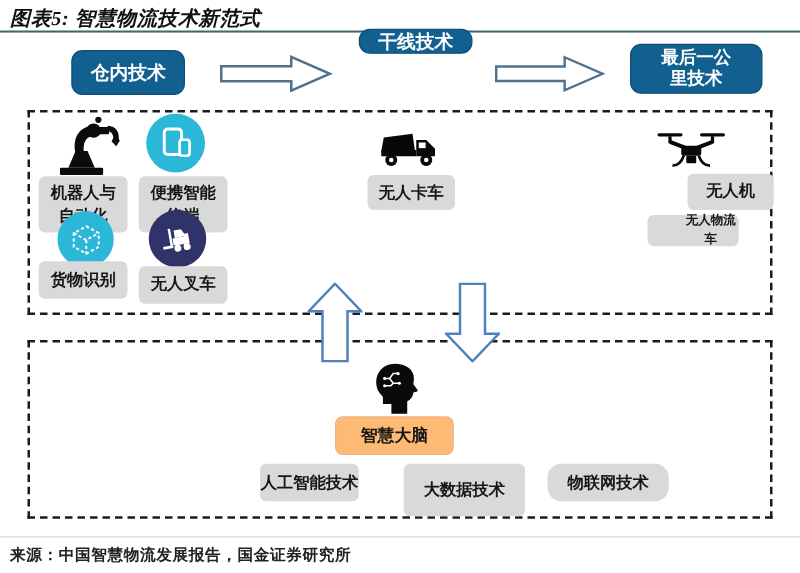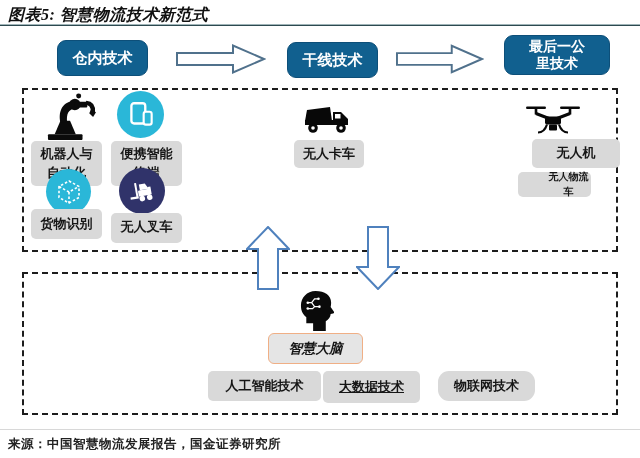--- a/index.html
+++ b/index.html
@@ -20,22 +20,22 @@
   .glabel { position:absolute; background:#d9d9d9; border-radius:5px; color:#161616;
     font-weight:bold; font-size:13px; line-height:1.45; display:flex; align-items:center; justify-content:center; text-align:center; z-index:2; }
   .glabel .w4 { display:inline-block; width:54px; }
   .glabel.small { font-size:10px;padding-left:28px; }
 
   .icon-circle { position:absolute; border-radius:50%; display:flex; align-items:center; justify-content:center; z-index:2; }
   .icon-circle.cyan { background:#2ab7d8; }
   .icon-circle.navy { background:#30336a; }
   .flat-icon { position:absolute; z-index:2; }
 
-  .brain-label { position:absolute; background:#e5e5e5; border:1px solid #f0af85; border-radius:6px;
-    color:#161616; font-weight:bold; font-size:13.5px; display:flex; align-items:center; justify-content:center; z-index:2;font-style:italic; }
+  .brain-label { position:absolute; background:#fdba74; border:1px solid #f0af85; border-radius:6px;
+    color:#161616; font-weight:bold; font-size:13.5px; display:flex; align-items:center; justify-content:center; z-index:2; }
 
   .footer-rule { position:absolute; left:0; top:429px; width:640px; height:1px; background:#d8d8d8; }
   .footer { position:absolute; left:8px; top:436px; font-size:12.5px; font-weight:600; color:#222; letter-spacing:0.5px; }
 </style>
 </head>
 <body>
 
 <div class="page">
 
   <div class="title">图表5: 智慧物流技术新范式</div>
@@ -44,21 +44,21 @@
   <div class="stage-box" style="left:57px; top:40px; width:91px; height:36px;">
     <span>仓内技术</span>
   </div>
 
   <span class="harrow" style="left:176px; top:44px;">
     <svg width="90" height="30" viewBox="0 0 90 30">
       <polygon points="1,9 57,9 57,1.5 88,15 57,28.5 57,21 1,21" fill="#ffffff" stroke="#50718c" stroke-width="2"></polygon>
     </svg>
   </span>
 
-  <div class="stage-box" style="left:287px; top:42px; width:91px; height:36px;">
+  <div class="stage-box" style="left:287px; top:23px; width:91px; height:20px;">
     <span>干线技术</span>
   </div>
 
   <span class="harrow" style="left:396px; top:44px;">
     <svg width="88" height="30" viewBox="0 0 90 30">
       <polygon points="1,9 57,9 57,1.5 88,15 57,28.5 57,21 1,21" fill="#ffffff" stroke="#50718c" stroke-width="2"></polygon>
     </svg>
   </span>
 
   <div class="stage-box" style="left:504px; top:35px; width:106px; height:40px; font-size:14px;justify-content:center;">
@@ -144,21 +144,21 @@
       <rect x="1" y="1" width="20" height="2.6" rx="1.3"></rect>
       <rect x="35" y="1" width="20" height="2.6" rx="1.3"></rect>
       <rect x="9.7" y="3.5" width="2.6" height="5.5"></rect>
       <rect x="43.7" y="3.5" width="2.6" height="5.5"></rect>
       <path d="M11 8 L24 13 M45 8 L32 13" stroke="#080808" stroke-width="3" fill="none"></path>
       <rect x="20" y="11" width="16" height="8" rx="2"></rect>
       <rect x="24" y="19" width="8" height="6" rx="1"></rect>
       <path d="M22 19 C20 25 16 27 13 27 M34 19 C36 25 40 27 43 27" stroke="#080808" stroke-width="2.2" fill="none"></path>
     </svg>
   </span>
-  <div class="glabel" style="left:532px; top:139px; width:88px; height:29px;">
+  <div class="glabel" style="left:550px; top:139px; width:69px; height:29px;">
     <span>无人机</span>
   </div>
   <div class="glabel small" style="left:518px; top:172px; width:73px; height:25px;">
     <span>无人物流车</span>
   </div>
 
   <span class="varrow" style="left:246px; top:226px;">
     <svg width="44" height="64" viewBox="0 0 44 64">
       <polygon points="22,1 43,23 32,23 32,63 12,63 12,23 1,23" fill="#ffffff" stroke="#4f81bd" stroke-width="2"></polygon>
     </svg>
@@ -182,24 +182,24 @@
           <circle cx="20" cy="9" r="1.3"></circle>
         <circle cx="21" cy="17" r="1.3"></circle>
           <circle cx="9" cy="19" r="1.3"></circle>
       </g>
     </svg>
   </span>
   <div class="brain-label" style="left:268px; top:333px; width:95px; height:31px;">
     <span>智慧大脑</span>
   </div>
 
-  <div class="glabel" style="left:208px; top:371px; width:113px; height:30px;">
+  <div class="glabel" style="left:208px; top:371px; width:79px; height:30px;">
     <span>人工智能技术</span>
   </div>
-  <div class="glabel" style="left:323px; top:371px; width:97px; height:32px;text-decoration:underline;">
+  <div class="glabel" style="left:323px; top:371px; width:97px; height:42px;">
     <span>大数据技术</span>
   </div>
   <div class="glabel" style="left:438px; top:371px; width:97px; height:30px;border-radius:11px;">
     <span>物联网技术</span>
   </div>
 
   <div class="footer-rule"></div>
   <div class="footer">来源：中国智慧物流发展报告，国金证券研究所</div>
 
 </div>

